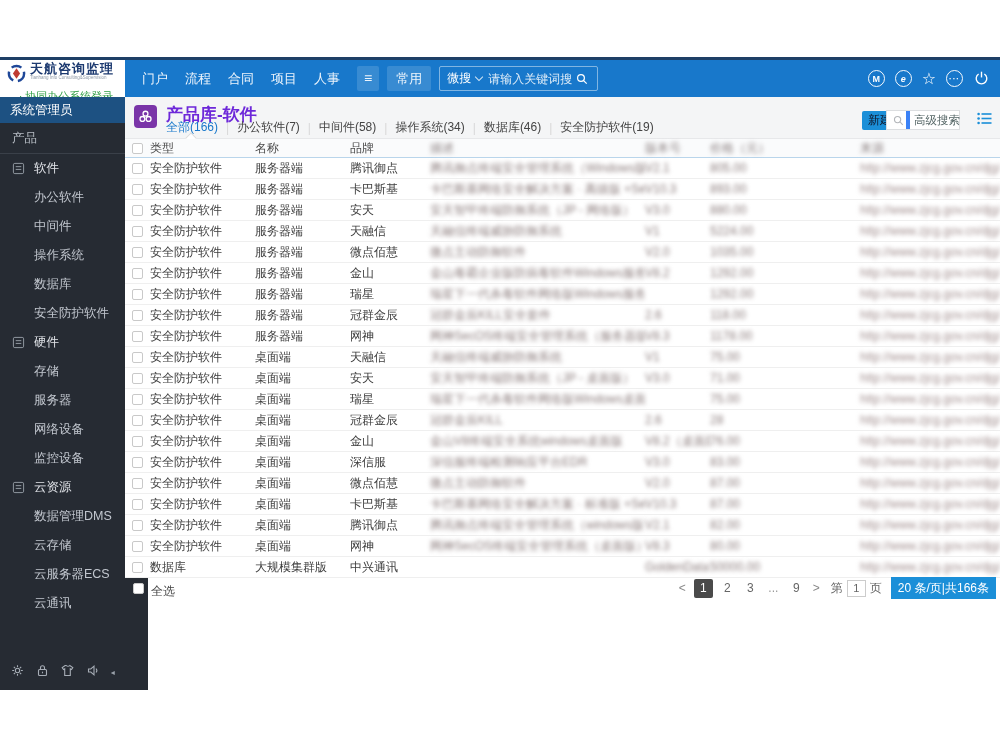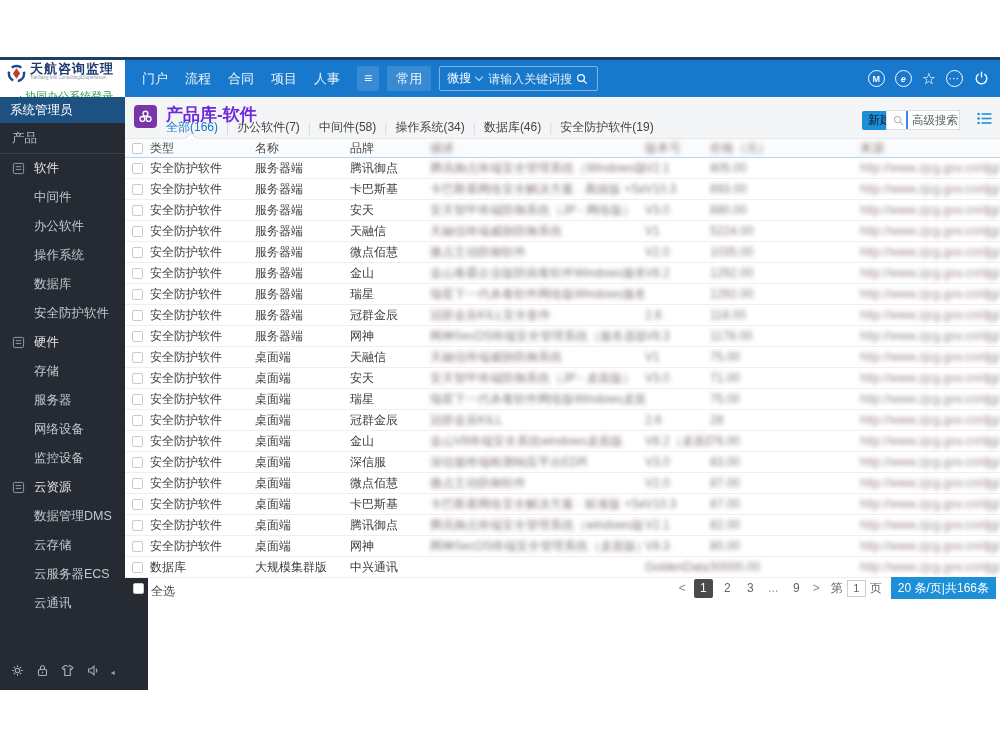--- a/index.html
+++ b/index.html
@@ -43,21 +43,21 @@
   .ph-title{position:absolute;left:41px;top:6px;font-size:17px;font-weight:bold;color:#6d28d9}
   .tabs{position:absolute;left:41px;top:22px;font-size:12px;color:#444;display:flex;align-items:center;white-space:nowrap}
   .tab{cursor:pointer}
   .tab.active{color:#1878cb}
   .tab-sep{color:#d8d8d8;margin:0 8px}
   .tab-caret{position:absolute;left:62px;top:37px;width:7px;height:7px;background:#fff;border-left:1px solid #ddd;border-top:1px solid #ddd;transform:rotate(45deg)}
   .btn-new{position:absolute;right:102px;top:14px;width:36px;height:19px;line-height:19px;background:#1b8fd8;color:#0f172a;text-align:center;font-size:12px;border-radius:2px;cursor:pointer}
   .adv-box{position:absolute;right:40px;top:13px;width:74px;height:20px;background:#fff;border:1px solid #dcdee0;display:flex;align-items:center;box-sizing:border-box}
   .adv-box input{flex:1;min-width:0;border:none;outline:none;font-size:11px;padding:0 2px;background:transparent}
   .mag{display:flex;margin:0 2px;flex:none}
-  .adv-label{border-left:2px solid #3b82f6;padding:0 4px;font-size:11.5px;color:#566;white-space:nowrap;line-height:18px;cursor:pointer;flex:none}
+  .adv-label{border-left:4px solid #3b82f6;padding:0 4px;font-size:11.5px;color:#566;white-space:nowrap;line-height:18px;cursor:pointer;flex:none}
   .list-btn{position:absolute;right:8px;top:15px;cursor:pointer;display:flex}
   
   .thead{position:absolute;left:125px;top:139px;width:875px;height:19px;background:#fafbfc;border-bottom:1px solid #b9d5eb;display:flex;align-items:center;font-size:12px;color:#4b4b4b;box-sizing:border-box}
   .cbcell{width:25px;display:flex;justify-content:center;flex:none}
   .cb{width:11px;height:11px;border:1px solid #c9c9c9;border-radius:2px;background:#fff;display:inline-block;cursor:pointer;box-sizing:border-box}
   .th,.td{overflow:hidden;white-space:nowrap;flex:none;box-sizing:border-box;padding-right:6px}
   .col0{width:105px}.col1{width:95px}.col2{width:80px}.col3{width:215px}.col4{width:65px}.col5{width:150px}.col6{width:140px}
   .hblur{filter:blur(2px);color:#8a7f7f}
   .tbody{position:absolute;left:125px;top:158px;width:875px}
   .trow{display:flex;align-items:center;height:21px;border-bottom:1px solid #efefef;font-size:12px;color:#3e3e3e;box-sizing:border-box;background:#fff}
@@ -139,22 +139,22 @@
         <span class="gicon">
           <svg width="13" height="13" viewBox="0 0 14 14" fill="none" stroke="#98a0a9" stroke-width="1">
             <rect x="1.5" y="1.5" width="11" height="11" rx="1.5"></rect>
             <line x1="4" y1="5" x2="10" y2="5"></line>
             <line x1="4" y1="8" x2="10" y2="8"></line>
           </svg>
         </span>
         <span>软件</span>
         <span class="chev"></span>
       </div>
+      <div class="side-item">办公软件</div>
       <div class="side-item">中间件</div>
-      <div class="side-item">办公软件</div>
       <div class="side-item">操作系统</div>
       <div class="side-item">数据库</div>
       <div class="side-item">安全防护软件</div>
       <div class="side-group">
         <span class="gicon">
           <svg width="13" height="13" viewBox="0 0 14 14" fill="none" stroke="#98a0a9" stroke-width="1">
             <rect x="1.5" y="1.5" width="11" height="11" rx="1.5"></rect>
             <line x1="4" y1="5" x2="10" y2="5"></line>
             <line x1="4" y1="8" x2="10" y2="8"></line>
           </svg>

